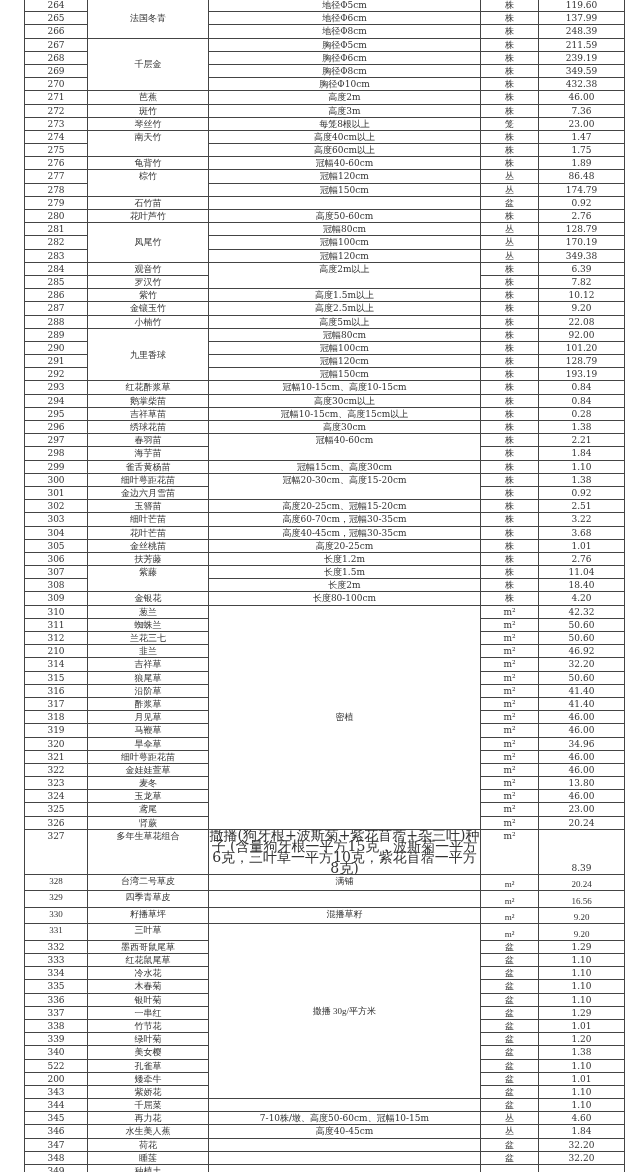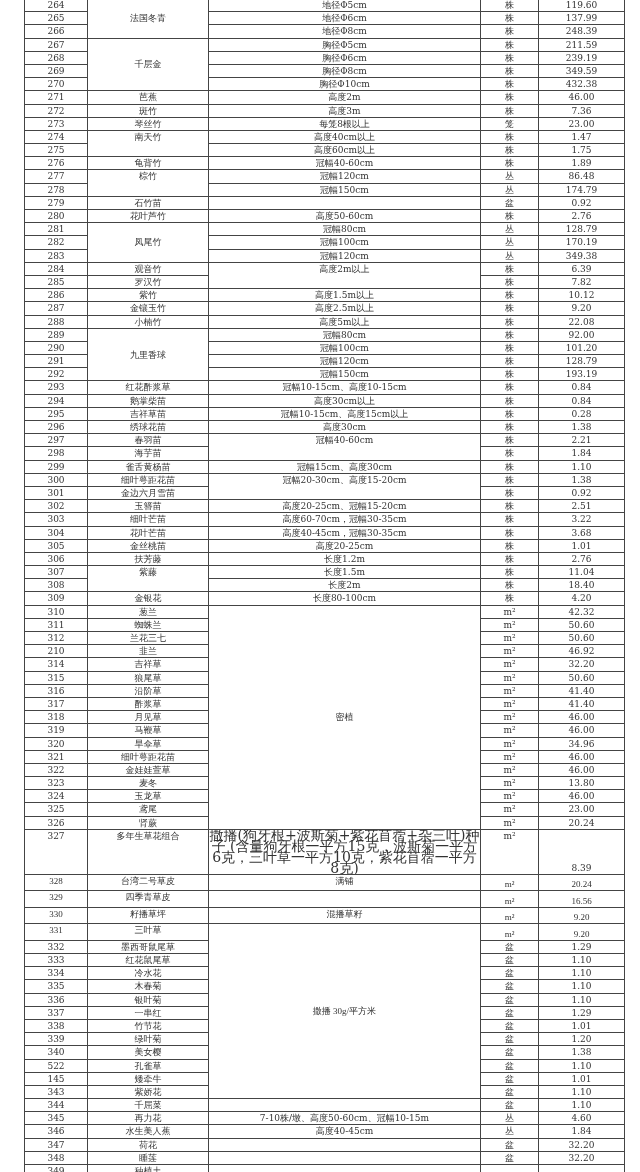--- a/index.html
+++ b/index.html
@@ -523,21 +523,21 @@
         <td>盆</td>
         <td>1.38</td>
       </tr>
       <tr>
         <td>522</td>
         <td>孔雀草</td>
         <td>盆</td>
         <td>1.10</td>
       </tr>
       <tr>
-        <td>145</td>
+        <td>200</td>
         <td>矮牵牛</td>
         <td>盆</td>
         <td>1.01</td>
       </tr>
       <tr>
         <td>343</td>
         <td>紫娇花</td>
         <td>盆</td>
         <td>1.10</td>
       </tr>

